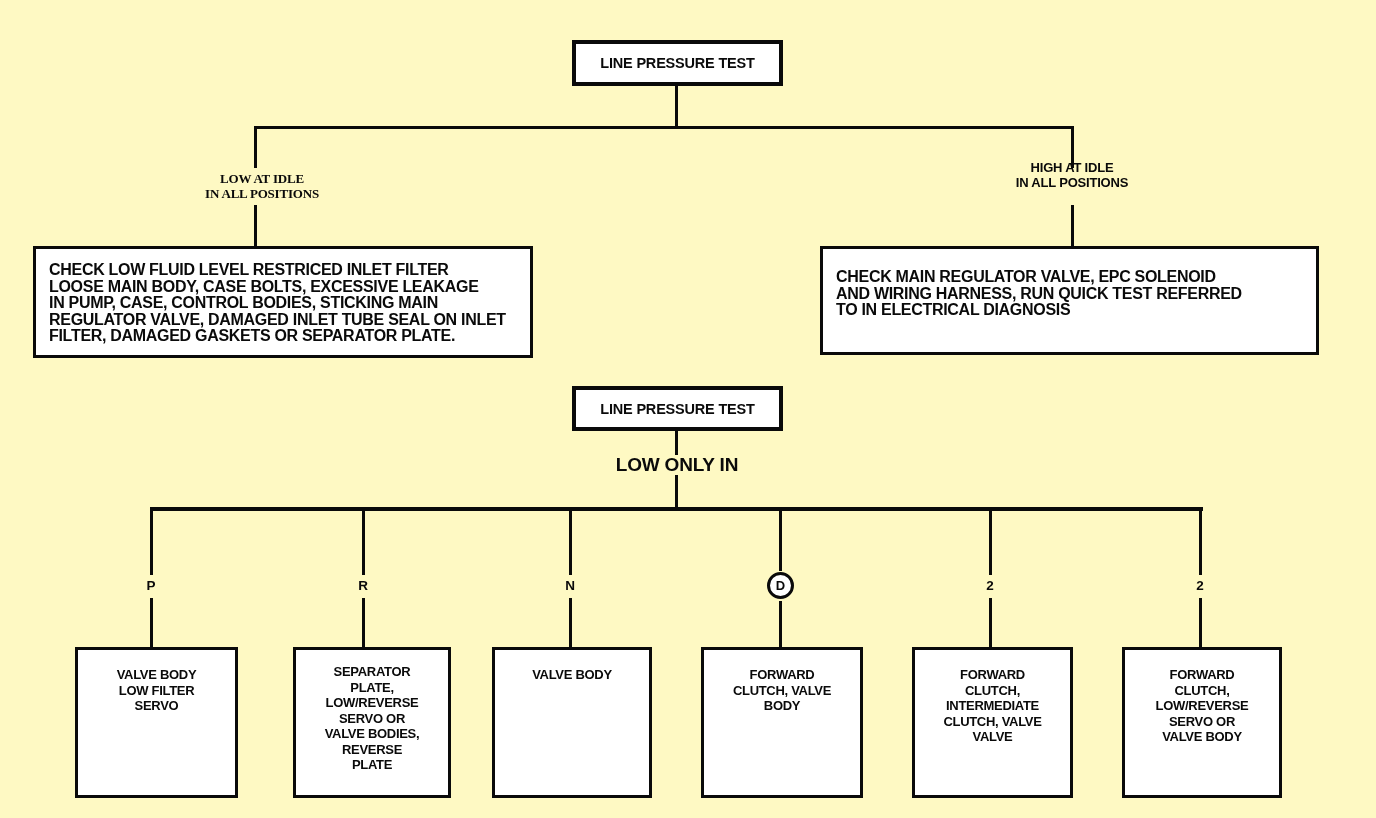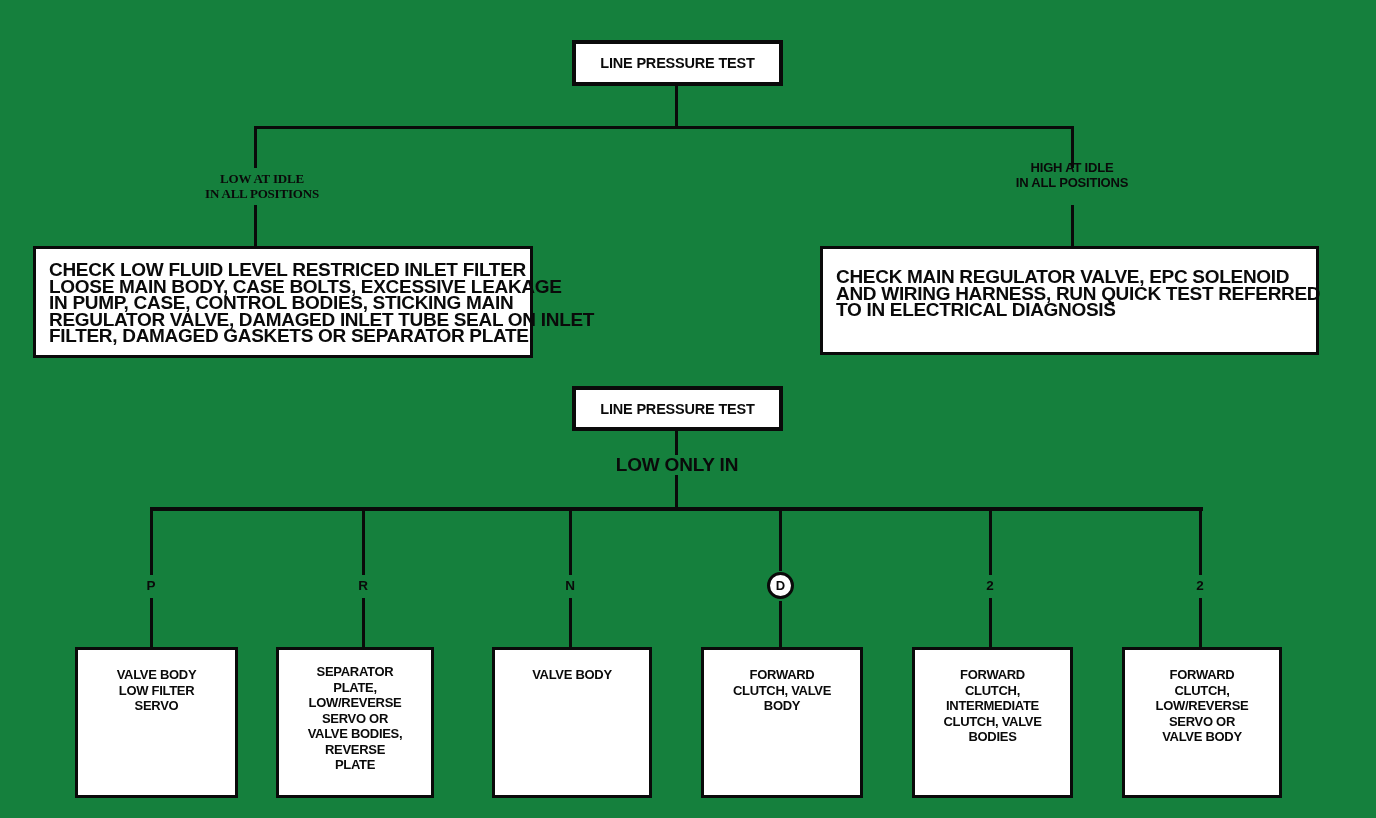--- a/index.html
+++ b/index.html
@@ -1,27 +1,27 @@
 <!DOCTYPE html>
 <html><head>
 <meta charset="utf-8">
 <style>
   html,body{margin:0;padding:0;background:#ffffff;}
   #canvas{
-    position:relative;width:1376px;height:818px;background:#15803d;
+    position:relative;width:1376px;height:818px;background:#fef9c3;
     font-family:"Liberation Sans", sans-serif;font-weight:bold;color:#0a0a0a;
     overflow:hidden;
   }
   .line{position:absolute;background:#0a0a0a;}
   .flowbox{position:absolute;border:3px solid #0a0a0a;background:#ffffff;box-sizing:border-box;}
   .rootbox{position:absolute;border:4px solid #0a0a0a;background:#ffffff;box-sizing:border-box;
     display:flex;align-items:center;justify-content:center;
     font-size:14.5px;letter-spacing:-0.2px;}
   .cond-label{position:absolute;text-align:center;font-size:13px;line-height:15px;letter-spacing:-0.2px;}
-  .bigbox-text{padding:13px 20px 0 13px;font-size:19px;line-height:16.5px;letter-spacing:-0.3px;}
+  .bigbox-text{padding:13px 20px 0 13px;font-size:16px;line-height:16.5px;letter-spacing:-0.3px;}
   .bigbox-text div{white-space:nowrap;}
   .gear-label{position:absolute;width:40px;text-align:center;font-size:13.5px;line-height:16px;}
   .gear-circle{position:absolute;width:27px;height:27px;border:3.5px solid #0a0a0a;border-radius:50%;
     background:#fff;display:flex;align-items:center;justify-content:center;font-size:13px;box-sizing:border-box;}
   .resultbox{padding-top:17px;text-align:center;font-size:13px;line-height:15.5px;letter-spacing:-0.3px;}
   .resultbox div{white-space:nowrap;}
 </style>
 </head>
 <body>
 
@@ -87,21 +87,21 @@
     <div>VALVE BODY</div>
     <div>LOW FILTER</div>
     <div>SERVO</div>
   </div>
 
   <div class="line" style="left:362px;top:511px;width:3px;height:64px;"></div>
   <div class="gear-label" style="left:343px;top:578px;">
     <span>R</span>
   </div>
   <div class="line" style="left:362px;top:598px;width:3px;height:49px;"></div>
-  <div class="flowbox resultbox" style="left:276px;top:647px;width:158px;height:151px;padding-top:14px;">
+  <div class="flowbox resultbox" style="left:293px;top:647px;width:158px;height:151px;padding-top:14px;">
     <div>SEPARATOR</div>
     <div>PLATE,</div>
     <div>LOW/REVERSE</div>
     <div>SERVO OR</div>
     <div>VALVE BODIES,</div>
     <div>REVERSE</div>
     <div>PLATE</div>
   </div>
 
   <div class="line" style="left:569px;top:511px;width:3px;height:64px;"></div>
@@ -127,21 +127,21 @@
   <div class="line" style="left:989px;top:511px;width:3px;height:64px;"></div>
   <div class="gear-label" style="left:970px;top:578px;">
     <span>2</span>
   </div>
   <div class="line" style="left:989px;top:598px;width:3px;height:49px;"></div>
   <div class="flowbox resultbox" style="left:912px;top:647px;width:161px;height:151px;">
     <div>FORWARD</div>
     <div>CLUTCH,</div>
     <div>INTERMEDIATE</div>
     <div>CLUTCH, VALVE</div>
-    <div>BODIES</div>
+    <div>VALVE</div>
   </div>
 
   <div class="line" style="left:1199px;top:511px;width:3px;height:64px;"></div>
   <div class="gear-label" style="left:1180px;top:578px;">
     <span>2</span>
   </div>
   <div class="line" style="left:1199px;top:598px;width:3px;height:49px;"></div>
   <div class="flowbox resultbox" style="left:1122px;top:647px;width:160px;height:151px;">
     <div>FORWARD</div>
     <div>CLUTCH,</div>

